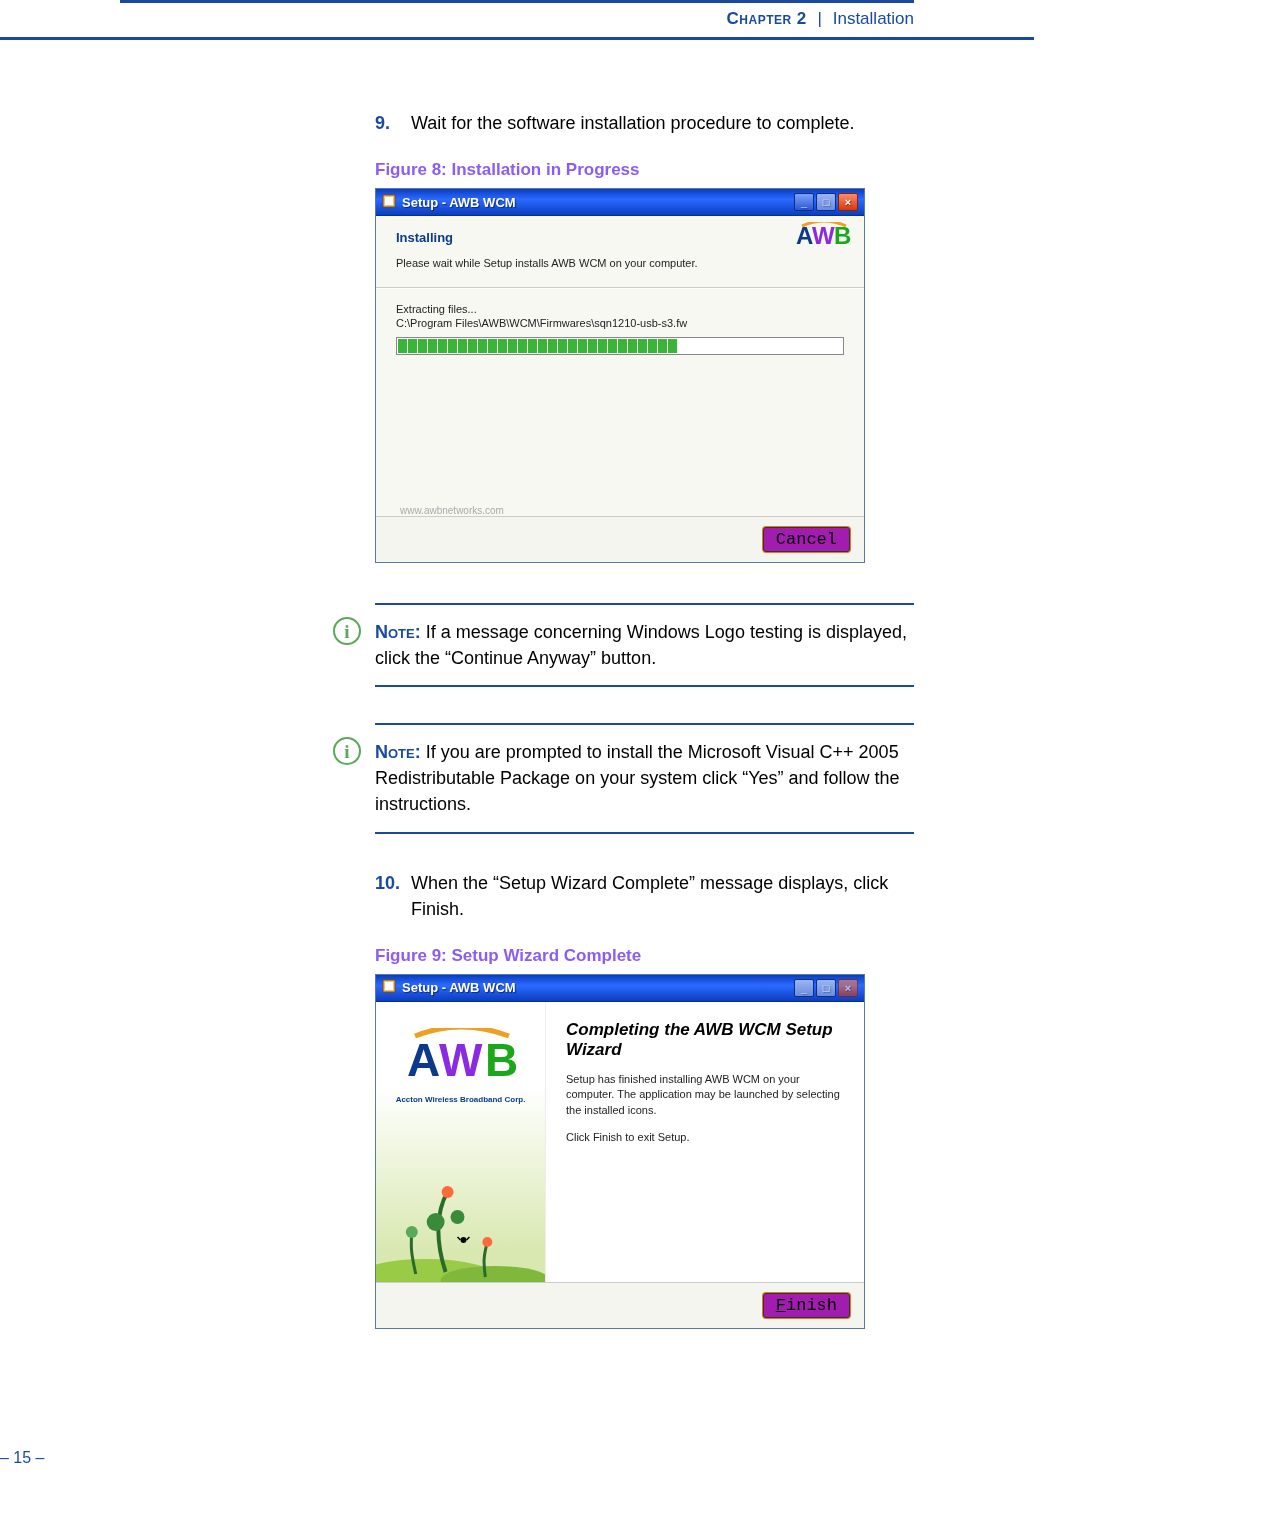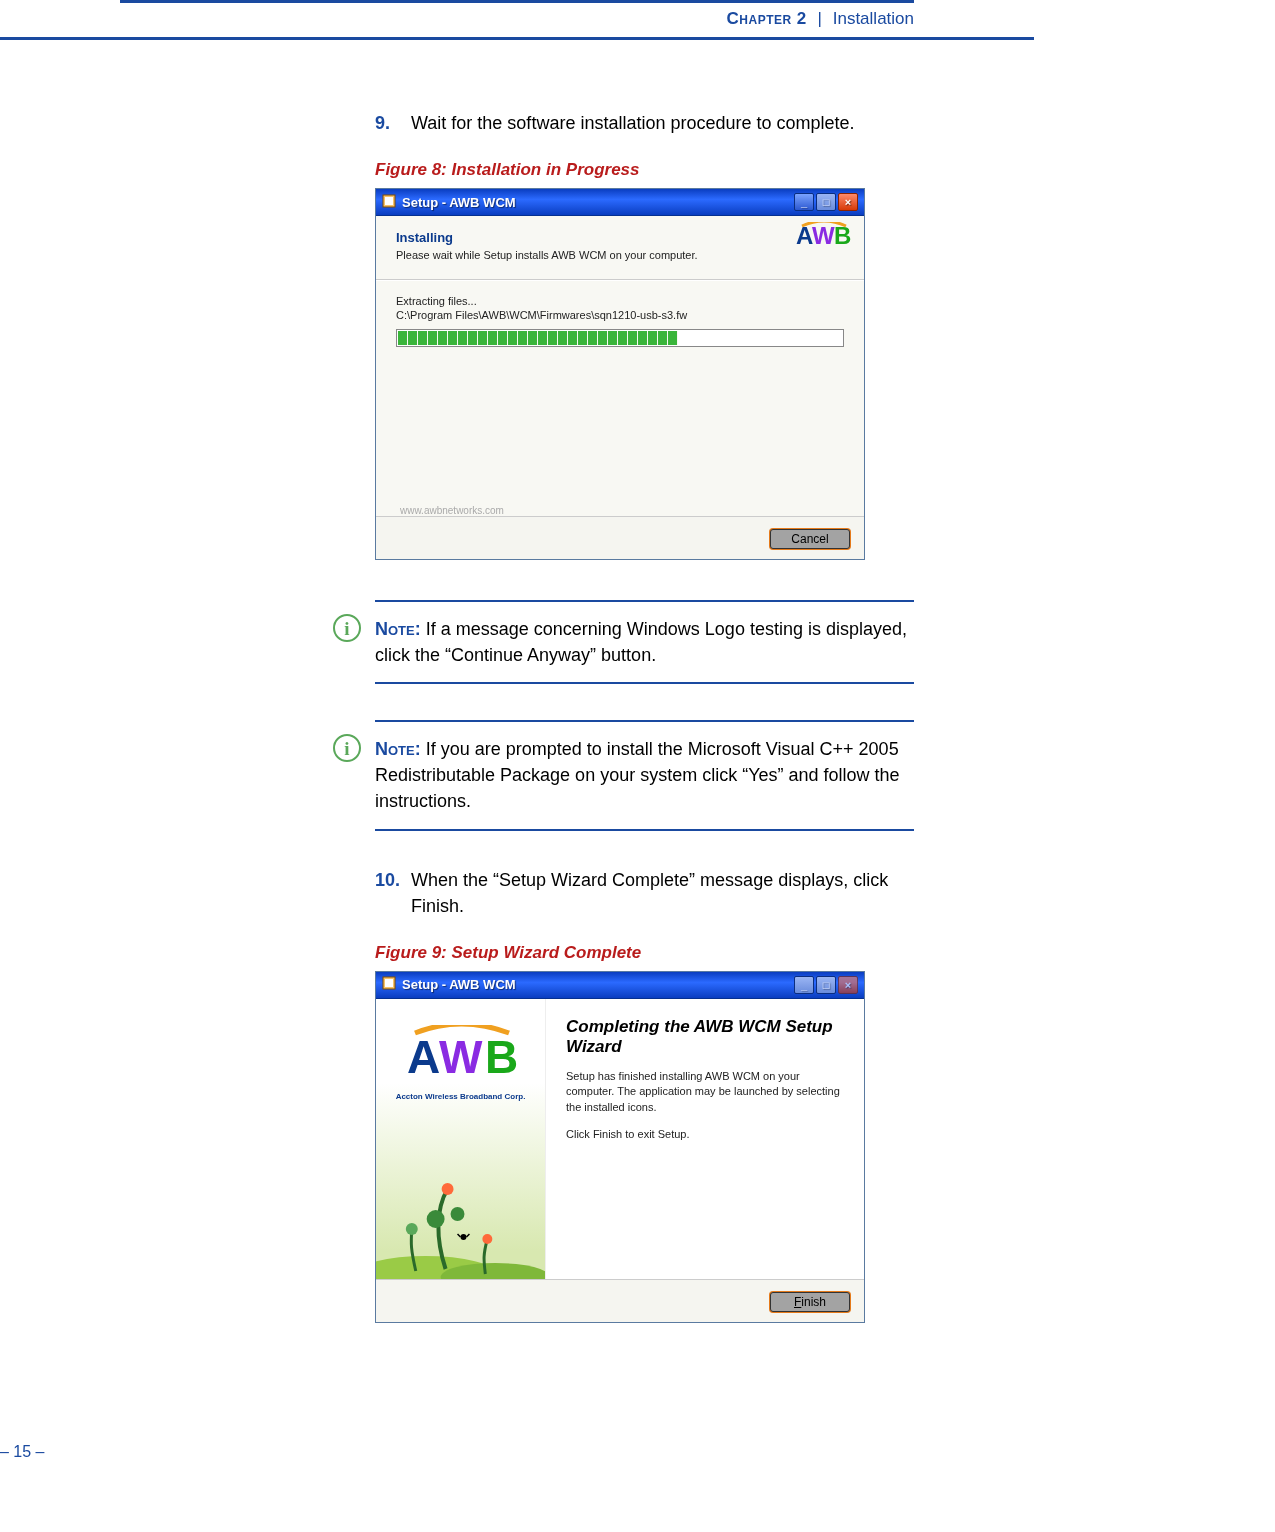--- a/index.html
+++ b/index.html
@@ -42,25 +42,24 @@
     margin-bottom: 24px;
     line-height: 1.45;
   }
   .step .num {
     color: #1a4aa0;
     font-weight: bold;
     width: 36px;
     flex-shrink: 0;
   }
   .fig-caption {
-    color: #b91c1c;
+    color: #8b5cf6;
     font-weight: bold;
     font-size: 17px;
     margin-bottom: 8px;
-    font-style: italic;
   }
   .fig-frame {
     border: 1px solid #5a7aa0;
     background: #f7f7f2;
     width: 490px;
     margin-bottom: 40px;
   }
   .fig-frame.fig9 { width: 490px; }
   .titlebar {
     background: linear-gradient(to bottom, #0a3dc0, #2b6aff 40%, #0a3dc0);
@@ -95,21 +94,21 @@
     position: relative;
     min-height: 300px;
   }
   .install-body .installing-head {
     color: #0b3a8c;
     font-weight: bold;
     font-size: 13px;
   }
   .install-body .installing-sub {
     font-size: 11px;
-    margin-top: 4px;
+    margin-top: 12px;
   }
   .install-body .awb-logo {
     position:absolute; right:12px; top:6px;
     font-family: Arial, sans-serif;
   }
   .install-body .hr {
     border: none;
     border-top: 1px solid #ccc;
     border-bottom:1px solid #fff;
     margin: 18px -20px 14px -20px;
@@ -142,24 +141,24 @@
   .bottom-bar .website {
     position:absolute; left:20px; top:-12px;
     font-size:10px; color:#aaa;
     background:#f8f8f3;
     padding:0 4px;
   }
   .xp-btn {
     display:inline-block;
     min-width: 80px;
     text-align:center;
-    font-size:12px;
-    font-family: Liberation Sans, sans-serif;
+    font-size:17px;
+    font-family: Liberation Mono, monospace;
     padding: 2px 12px;
-    background:#a3a3a3;
+    background:#a21caf;
     border:1px solid #333;
     border-radius:3px;
     box-shadow: 0 0 0 1px #e57a1a;
   }
   .xp-btn .u { text-decoration: underline; }
 
   
   .note-block {
     border-top: 2px solid #1a4aa0;
     border-bottom: 2px solid #1a4aa0;

